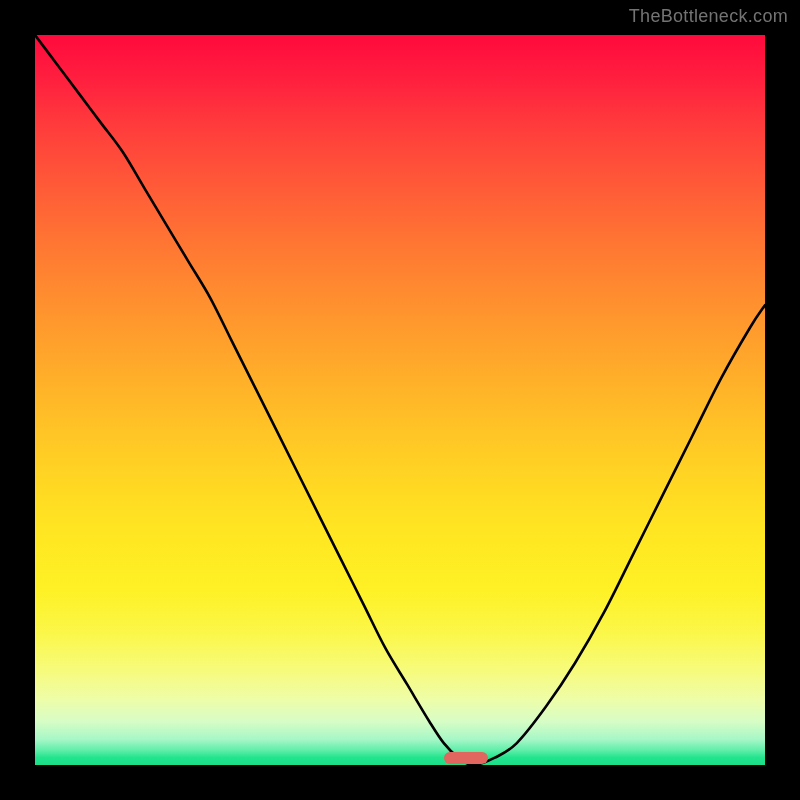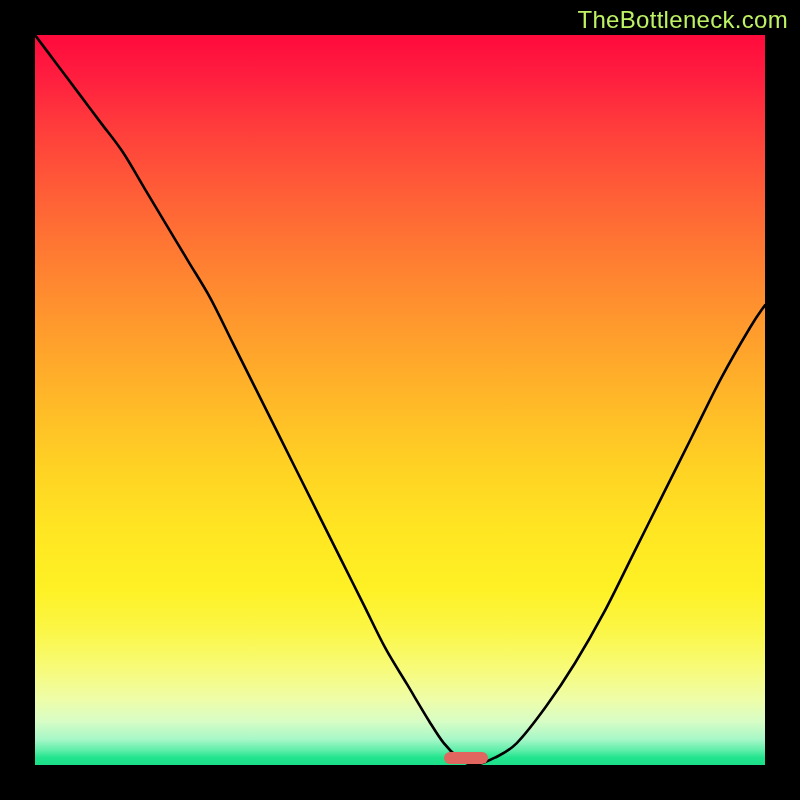--- a/index.html
+++ b/index.html
@@ -14,22 +14,22 @@
   .frame {
     position: relative;
     width: 800px;
     height: 800px;
     background: #000;
   }
   .watermark {
     position: absolute;
     top: 6px;
     right: 12px;
-    color: #bef264;
-    font-size: 24px;
+    color: #737373;
+    font-size: 18px;
     font-weight: 500;
     letter-spacing: 0.3px;
     z-index: 10;
   }
   .plot-area {
     position: absolute;
     left: 35px;
     top: 35px;
     width: 730px;
     height: 730px;

